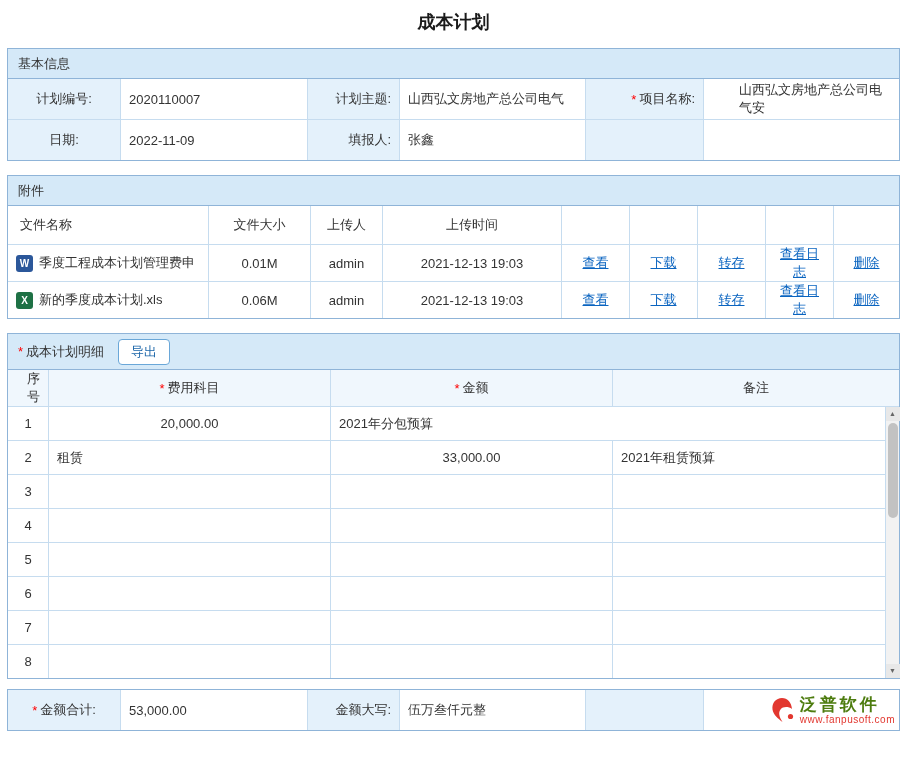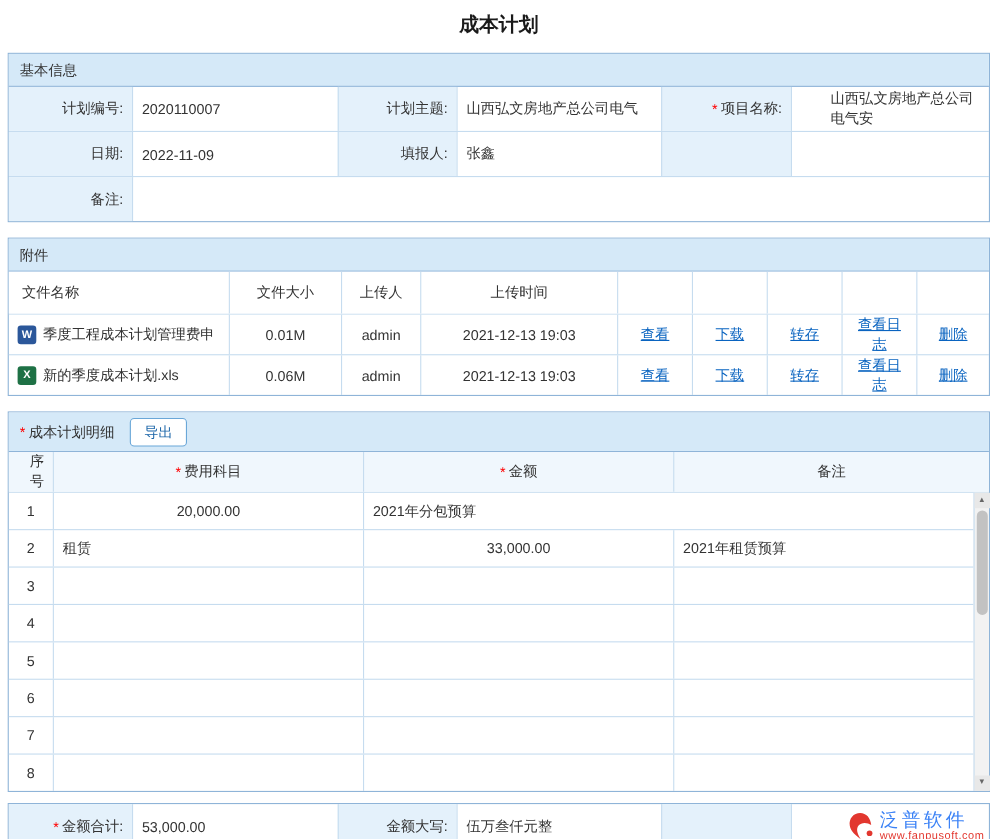--- a/index.html
+++ b/index.html
@@ -31,21 +31,21 @@
   .cell{display:flex;align-items:center;padding:0 8px;}
   .cell + .cell{border-left:1px solid var(--grid);}
   .label{background:var(--label-bg);justify-content:flex-end;text-align:right;}
   .center{justify-content:center;text-align:center;}
   .req{color:var(--red);margin-right:3px;}
   a.lnk{color:var(--link);text-decoration:underline;cursor:pointer;}
 
   
   .brow .cell{min-height:40px;}
   .brow + .brow{border-top:1px solid var(--grid);}
-  .c1{width:112px;}.c2{width:187px;}.c3{width:108px;}.c4{width:186px;}.c5{width:118px;}.c6{flex:1;padding-left:35px;}
+  .c1{width:112px;justify-content:center;}.c2{width:187px;}.c3{width:92px;}.c4{width:186px;}.c5{width:118px;}.c6{flex:1;padding-left:35px;}
 
   
   .athead .cell{min-height:38px;background:#fff;}
   .arow .cell{min-height:36px;}
   .athead{border-bottom:1px solid var(--grid);}
   .arow + .arow{border-top:1px solid var(--grid);}
   .a1{width:200px;}.a2{width:102px;}.a3{width:72px;}.a4{width:179px;}.a5{width:68px;}
   .file-icon{
     width:17px;height:17px;border-radius:3px;margin-right:6px;flex:0 0 17px;
     color:#fff;font-size:10px;font-weight:bold;
@@ -77,21 +77,21 @@
     background:#e8e8e8;cursor:pointer;flex:0 0 14px;
   }
   .sb-thumb{width:10px;height:95px;background:#c2c2c2;border-radius:5px;margin-top:2px;cursor:pointer;}
   .sb-fill{flex:1;}
 
   
   .footer{border:1px solid var(--border);display:flex;margin-bottom:0;}
   .footer .cell{min-height:40px;}
   .logo-cell{justify-content:flex-end;padding-right:4px;}
   .logo{display:flex;align-items:center;gap:4px;}
-  .logo-text{font-size:17px;font-weight:normal;color:#3b82f6;letter-spacing:3px;line-height:18px;}
+  .logo-text{font-size:17px;font-weight:bold;color:#4d7c0f;letter-spacing:3px;line-height:18px;}
   .logo-url{font-size:10px;color:#e2372f;text-align:center;letter-spacing:.5px;}
 </style>
 </head>
 <body>
 
 <h1 class="page-title">成本计划</h1>
 
 <div class="panel">
   <div class="panel-header">基本信息</div>
   <div class="row brow">
@@ -112,26 +112,20 @@
   <div class="row brow">
     <div class="cell label c1">
         <span>日期:</span>
       </div>
     <div class="cell c2">2022-11-09</div>
     <div class="cell label c3">
         <span>填报人:</span>
       </div>
     <div class="cell c4">张鑫</div>
     <div class="cell label c5"></div>
-    <div class="cell c6"></div>
-  </div>
-  <div class="row brow">
-    <div class="cell label c1">
-        <span>备注:</span>
-      </div>
     <div class="cell c6"></div>
   </div>
 </div>
 
 <div class="panel">
   <div class="panel-header">附件</div>
   <div class="row athead">
     <div class="cell a1" style="padding-left:12px;">文件名称</div>
     <div class="cell a2 center">文件大小</div>
     <div class="cell a3 center">上传人</div>

